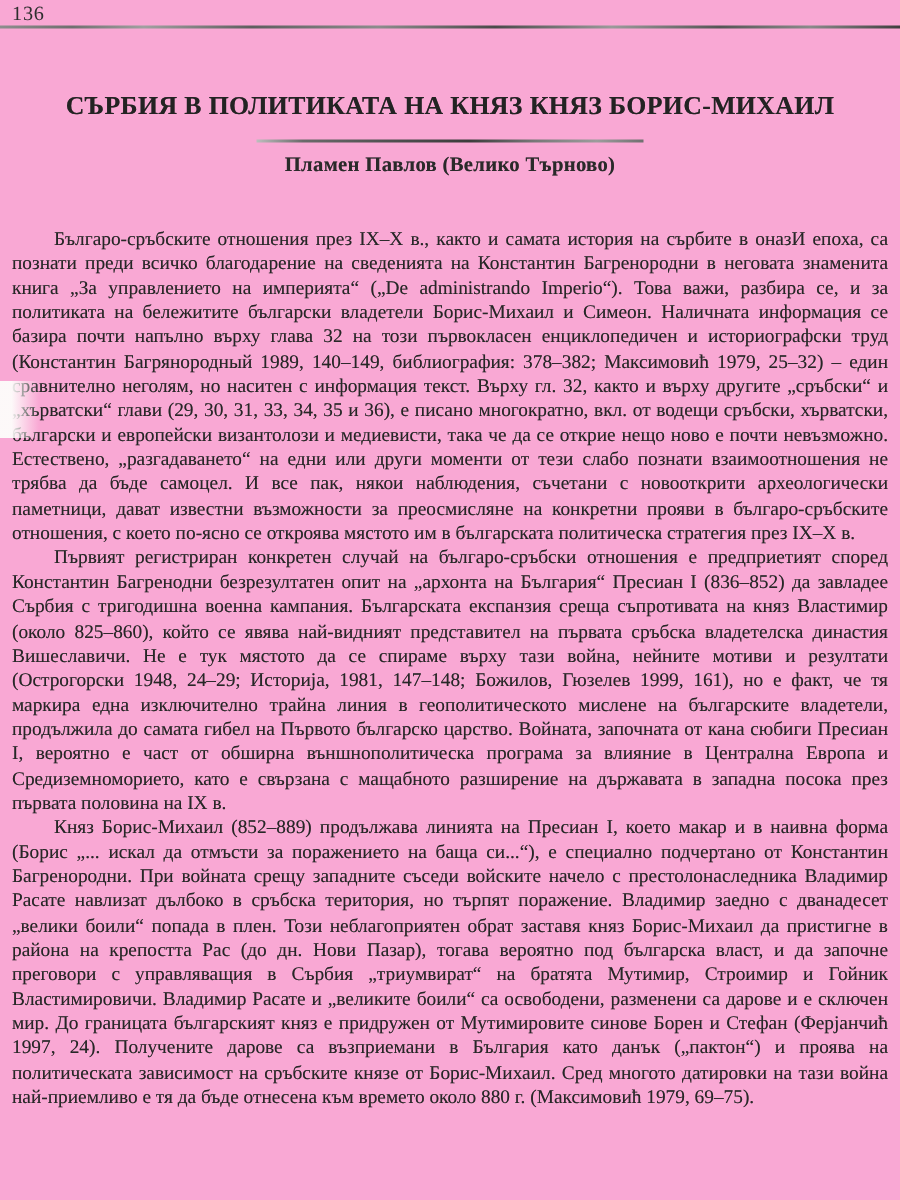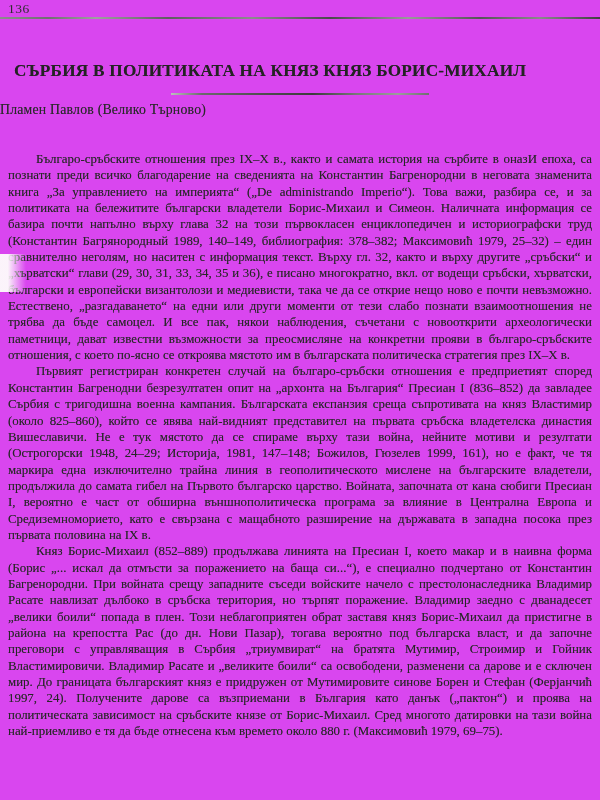--- a/index.html
+++ b/index.html
@@ -4,21 +4,21 @@
 <style>
   html, body {
     margin: 0;
     padding: 0;
     background: #e8e8e8;
   }
   .page {
     position: relative;
     width: 600px;
     height: 800px;
-    background: #d946ef;
+    background: #f9a8d4;
     overflow: hidden;
     font-family: "Liberation Serif", "DejaVu Serif", serif;
     color: #262626;
   }
   .page-number {
     position: absolute;
     top: 1px;
     left: 8px;
     font-size: 13.5px;
     letter-spacing: 0.5px;
@@ -33,21 +33,21 @@
     background: linear-gradient(90deg,
       #8d8d8d 0%, #6f6f6f 8%, #a0a0a0 16%, #5e5e5e 28%,
       #8c8c8c 42%, #4a4a4a 55%, #9a9a9a 68%, #555555 80%,
       #8a8a8a 90%, #3f3f3f 100%);
   }
   .title-block {
     position: absolute;
     top: 60px;
     left: 0;
     width: 600px;
-    text-align: left;
+    text-align: center;
   }
   .paper-title {
     margin: 0;
     padding: 0 14px;
     font-size: 17.2px;
     font-weight: bold;
     line-height: 22px;
     letter-spacing: 0.25px;
     color: #232323;
     text-shadow: 0 0 0.4px rgba(30,30,30,0.55);
@@ -55,21 +55,21 @@
   .title-divider {
     width: 258px;
     height: 2px;
     margin: 11px auto 7px auto;
     background: linear-gradient(90deg,
       #bdbdbd 0%, #6a6a6a 12%, #4f4f4f 35%, #3c3c3c 55%,
       #787878 72%, #9c9c9c 88%, #6f6f6f 100%);
   }
   .author {
     font-size: 13.8px;
-    font-weight: normal;
+    font-weight: bold;
     letter-spacing: 0.2px;
     color: #2a2a2a;
     text-shadow: 0 0 0.4px rgba(30,30,30,0.5);
   }
   .body-text {
     position: absolute;
     top: 151px;
     left: 8px;
     width: 584px;
     text-align: justify;

